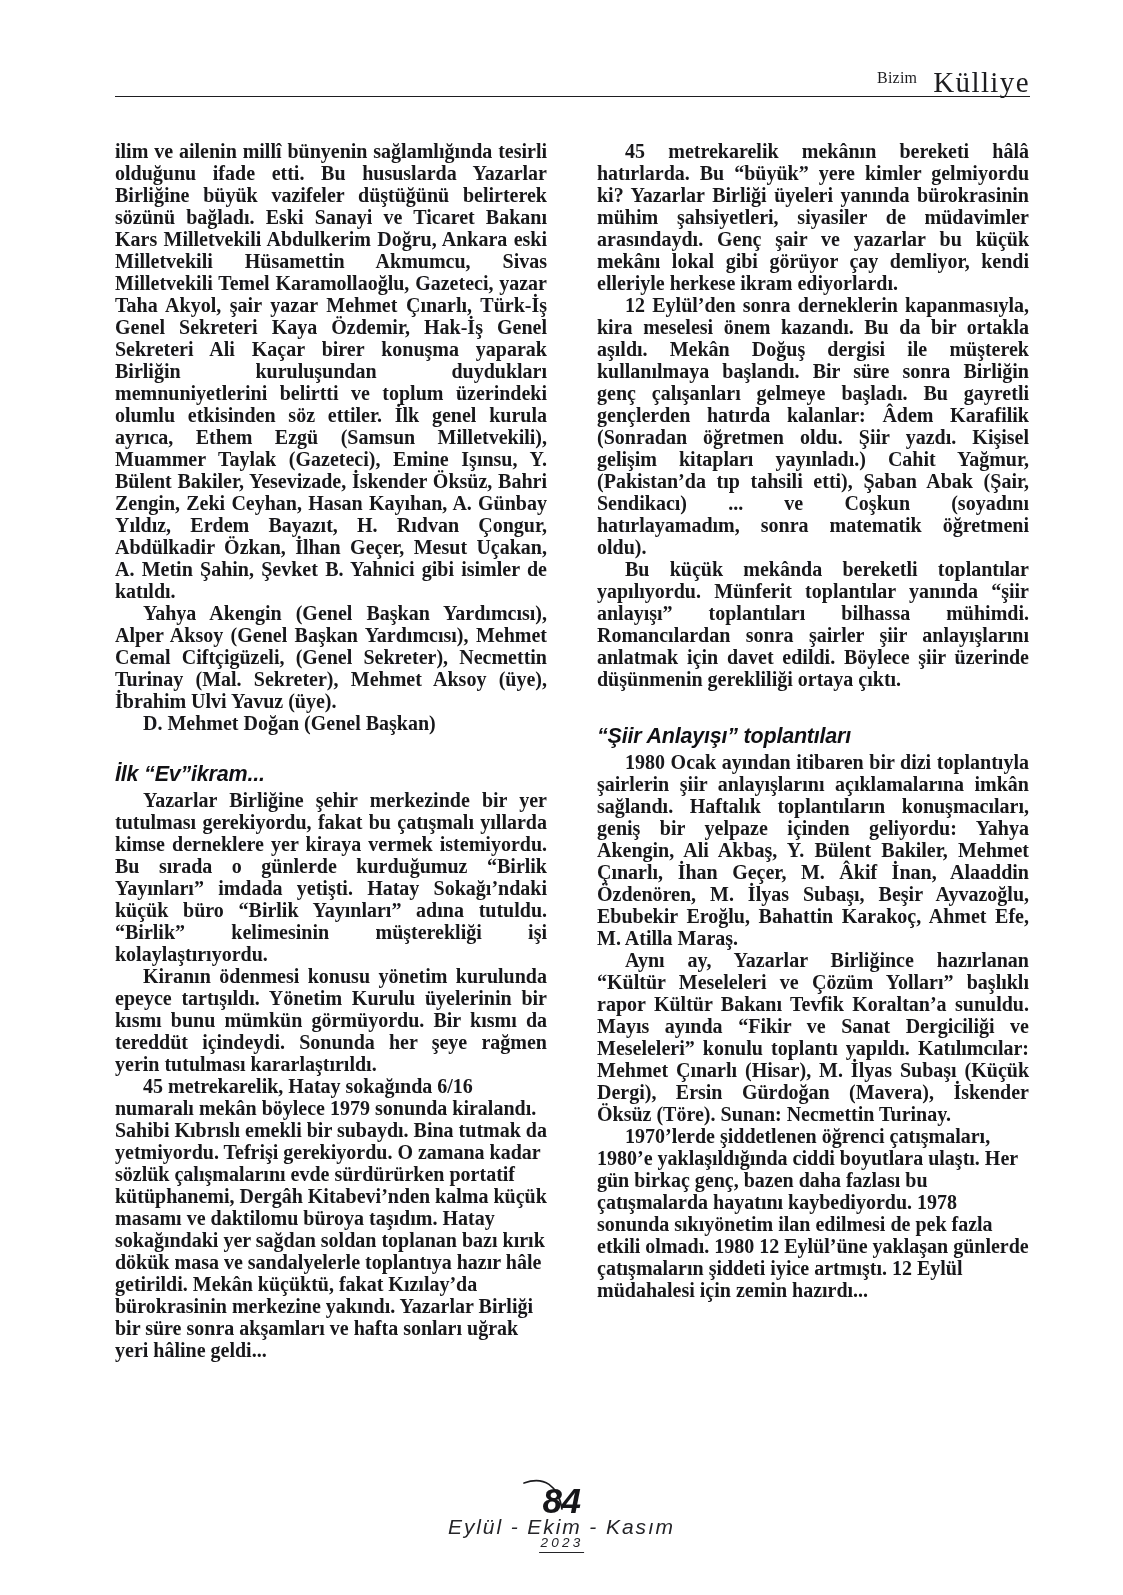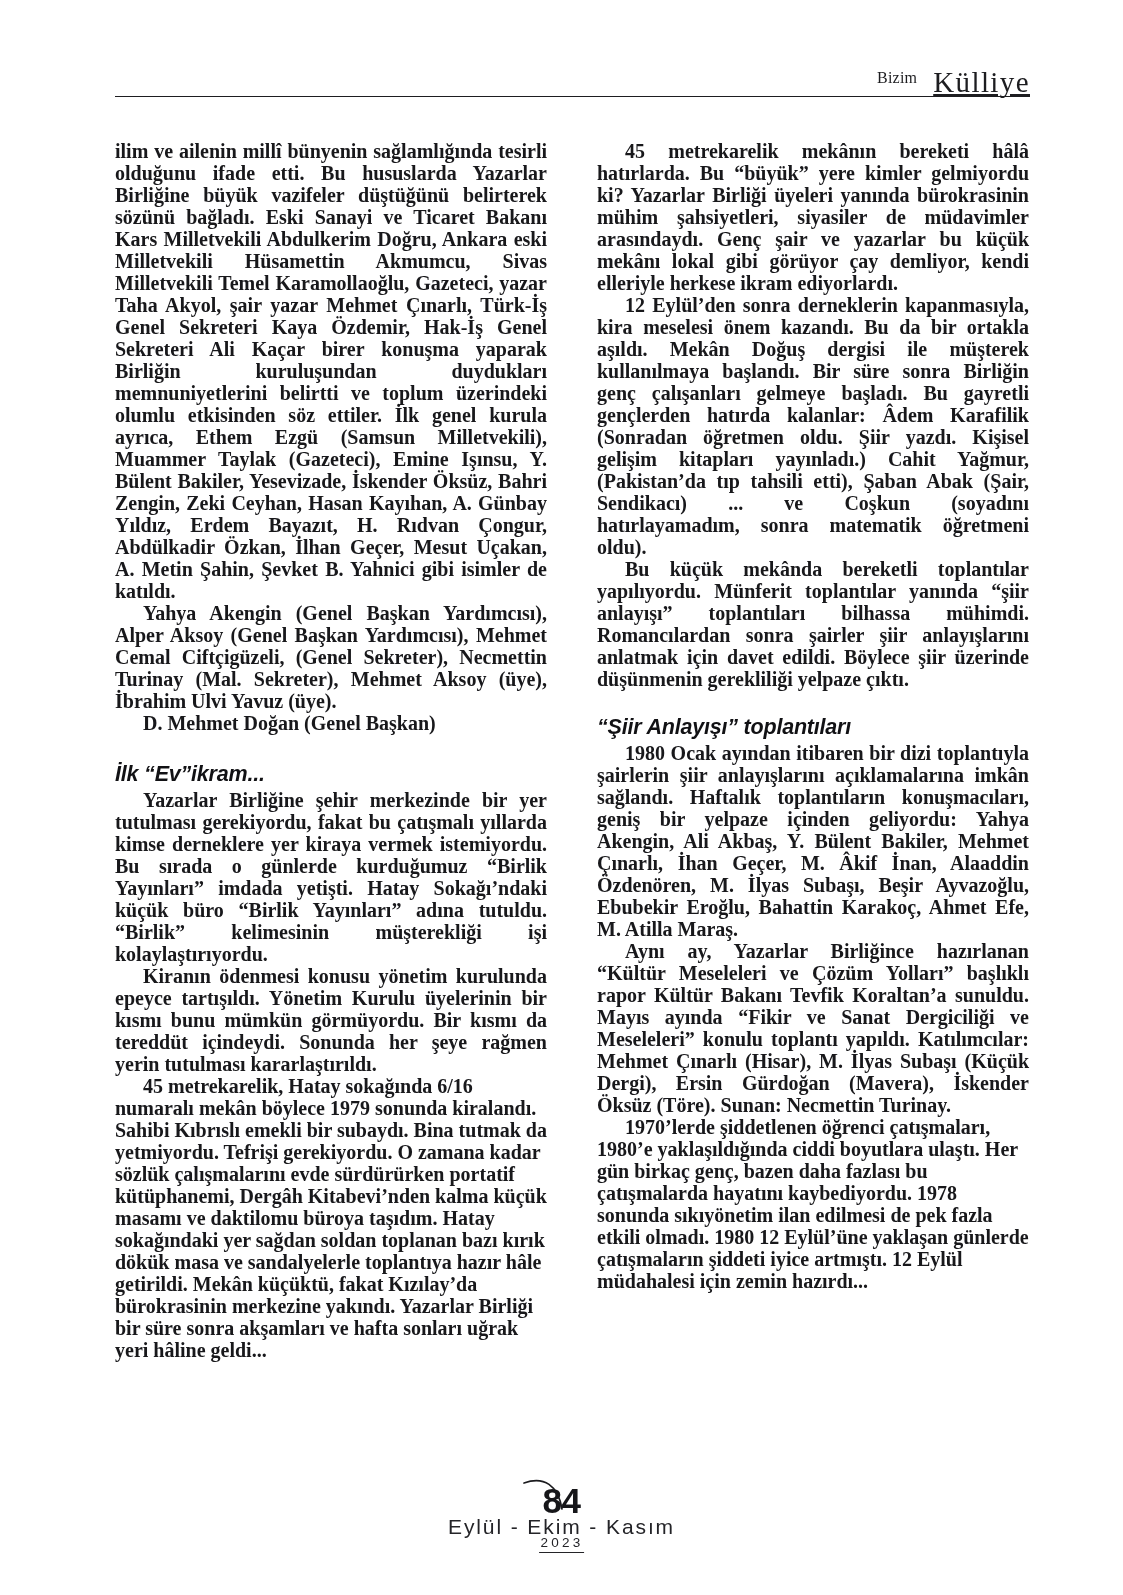--- a/index.html
+++ b/index.html
@@ -52,21 +52,20 @@
     letter-spacing: 0.2px;
     color: #1d1d20;
     position: relative;
     top: -9px;
   }
   .masthead-kulliye {
     font-family: "Liberation Serif", "DejaVu Serif", serif;
     font-size: 29px;
     letter-spacing: 1.4px;
     color: #1d1d20;
-    text-decoration: underline;
   }
 
   
   .columns {
     position: absolute;
     left: 115px;
     top: 140px;
     width: 915px;
     height: 1300px;
     display: flex;
@@ -97,30 +96,31 @@
     margin: 0;
     font-family: "Liberation Sans", "DejaVu Sans", sans-serif;
     font-style: italic;
     font-weight: bold;
     font-size: 21.5px;
     line-height: 30px;
     letter-spacing: -0.2px;
     color: #111114;
   }
   .head-gap-top  { margin-top: 25px; }
-  .head-gap-top-lg { margin-top: 22px; }
+  .head-gap-top-lg { margin-top: 31px; }
 
   
   .folio {
     position: absolute;
     left: 0;
     right: 0;
     bottom: 28px;
     height: 92px;
     text-align: center;
+    font-style: italic;
   }
   .folio-inner {
     position: relative;
     display: inline-block;
     width: 300px;
     height: 92px;
   }
   .folio-number {
     position: absolute;
     left: 50%;
@@ -192,21 +192,21 @@
       <h2 class="section-head head-gap-top">İlk “Ev”ikram...</h2>
 
       <p class="para indent">Yazarlar Birliğine şehir merkezinde bir yer tutulması gerekiyordu, fakat bu çatışmalı yıllarda kimse derneklere yer kiraya vermek istemiyordu. Bu sırada o günlerde kurduğumuz “Birlik Yayınları” imdada yetişti. Hatay Sokağı’ndaki küçük büro “Birlik Yayınları” adına tutuldu. “Birlik” kelimesinin müşterekliği işi kolaylaştırıyordu.</p>
       <p class="para indent">Kiranın ödenmesi konusu yönetim kurulunda epeyce tartışıldı. Yönetim Kurulu üyelerinin bir kısmı bunu mümkün görmüyordu. Bir kısmı da tereddüt içindeydi. Sonunda her şeye rağmen yerin tutulması kararlaştırıldı.</p>
       <p class="para indent last">45 metrekarelik, Hatay sokağında 6/16 numaralı mekân böylece 1979 sonunda kiralandı. Sahibi Kıbrıslı emekli bir subaydı. Bina tutmak da yetmiyordu. Tefrişi gerekiyordu. O zamana kadar sözlük çalışmalarını evde sürdürürken portatif kütüphanemi, Dergâh Kitabevi’nden kalma küçük masamı ve daktilomu büroya taşıdım. Hatay sokağındaki yer sağdan soldan toplanan bazı kırık dökük masa ve sandalyelerle toplantıya hazır hâle getirildi. Mekân küçüktü, fakat Kızılay’da bürokrasinin merkezine yakındı. Yazarlar Birliği bir süre sonra akşamları ve hafta sonları uğrak yeri hâline geldi...</p>
     </div>
 
     <div class="col">
       <p class="para indent">45 metrekarelik mekânın bereketi hâlâ hatırlarda. Bu “büyük” yere kimler gelmiyordu ki? Yazarlar Birliği üyeleri yanında bürokrasinin mühim şahsiyetleri, siyasiler de müdavimler arasındaydı. Genç şair ve yazarlar bu küçük mekânı lokal gibi görüyor çay demliyor, kendi elleriyle herkese ikram ediyorlardı.</p>
       <p class="para indent">12 Eylül’den sonra derneklerin kapanmasıyla, kira meselesi önem kazandı. Bu da bir ortakla aşıldı. Mekân Doğuş dergisi ile müşterek kullanılmaya başlandı. Bir süre sonra Birliğin genç çalışanları gelmeye başladı. Bu gayretli gençlerden hatırda kalanlar: Âdem Karafilik (Sonradan öğretmen oldu. Şiir yazdı. Kişisel gelişim kitapları yayınladı.) Cahit Yağmur, (Pakistan’da tıp tahsili etti), Şaban Abak (Şair, Sendikacı) ... ve Coşkun (soyadını hatırlayamadım, sonra matematik öğretmeni oldu).</p>
-      <p class="para indent">Bu küçük mekânda bereketli toplantılar yapılıyordu. Münferit toplantılar yanında “şiir anlayışı” toplantıları bilhassa mühimdi. Romancılardan sonra şairler şiir anlayışlarını anlatmak için davet edildi. Böylece şiir üzerinde düşünmenin gerekliliği yelpaze çıktı.</p>
+      <p class="para indent">Bu küçük mekânda bereketli toplantılar yapılıyordu. Münferit toplantılar yanında “şiir anlayışı” toplantıları bilhassa mühimdi. Romancılardan sonra şairler şiir anlayışlarını anlatmak için davet edildi. Böylece şiir üzerinde düşünmenin gerekliliği ortaya çıktı.</p>
 
       <h2 class="section-head head-gap-top-lg">“Şiir Anlayışı” toplantıları</h2>
 
       <p class="para indent">1980 Ocak ayından itibaren bir dizi toplantıyla şairlerin şiir anlayışlarını açıklamalarına imkân sağlandı. Haftalık toplantıların konuşmacıları, geniş bir yelpaze içinden geliyordu: Yahya Akengin, Ali Akbaş, Y. Bülent Bakiler, Mehmet Çınarlı, İhan Geçer, M. Âkif İnan, Alaaddin Özdenören, M. İlyas Subaşı, Beşir Ayvazoğlu, Ebubekir Eroğlu, Bahattin Karakoç, Ahmet Efe, M. Atilla Maraş.</p>
       <p class="para indent">Aynı ay, Yazarlar Birliğince hazırlanan “Kültür Meseleleri ve Çözüm Yolları” başlıklı rapor Kültür Bakanı Tevfik Koraltan’a sunuldu. Mayıs ayında “Fikir ve Sanat Dergiciliği ve Meseleleri” konulu toplantı yapıldı. Katılımcılar: Mehmet Çınarlı (Hisar), M. İlyas Subaşı (Küçük Dergi), Ersin Gürdoğan (Mavera), İskender Öksüz (Töre). Sunan: Necmettin Turinay.</p>
 
 
       <p class="para indent last">1970’lerde şiddetlenen öğrenci çatışmaları, 1980’e yaklaşıldığında ciddi boyutlara ulaştı. Her gün birkaç genç, bazen daha fazlası bu çatışmalarda hayatını kaybediyordu. 1978 sonunda sıkıyönetim ilan edilmesi de pek fazla etkili olmadı. 1980 12 Eylül’üne yaklaşan günlerde çatışmaların şiddeti iyice artmıştı. 12 Eylül müdahalesi için zemin hazırdı...</p>
     </div>
 

